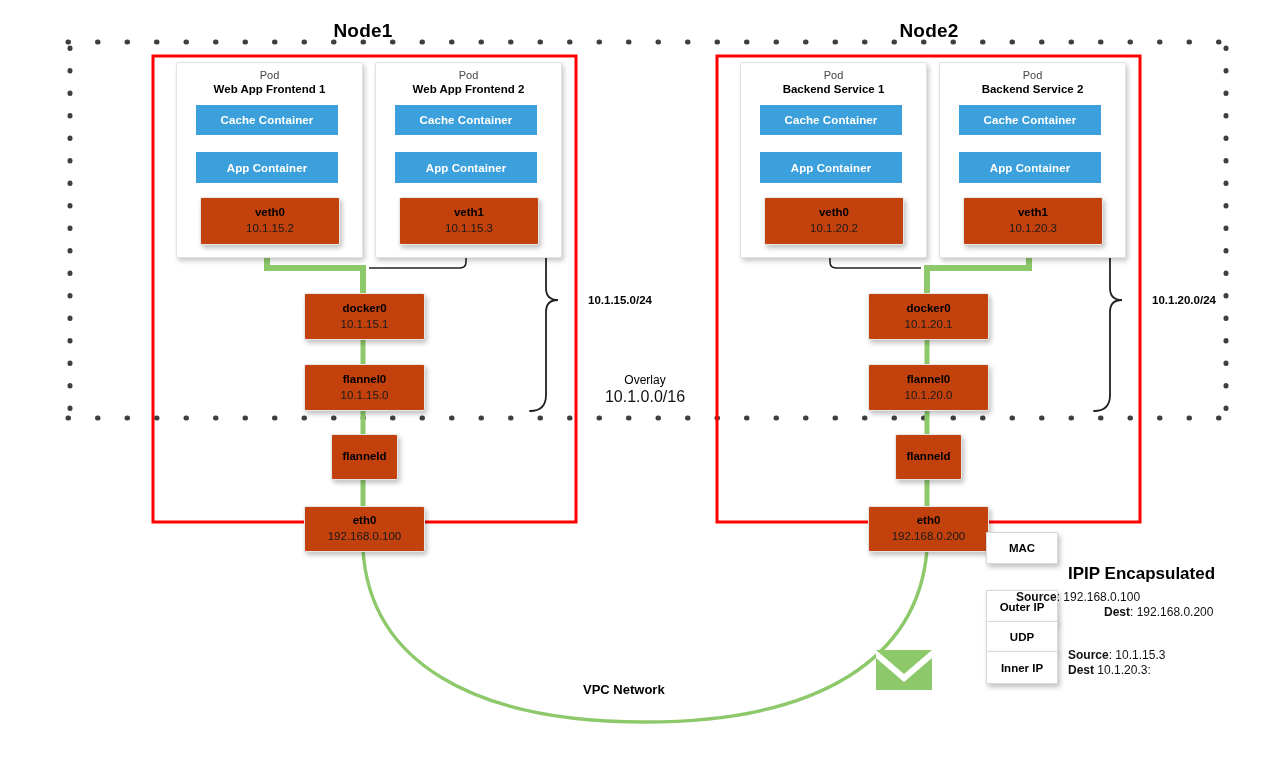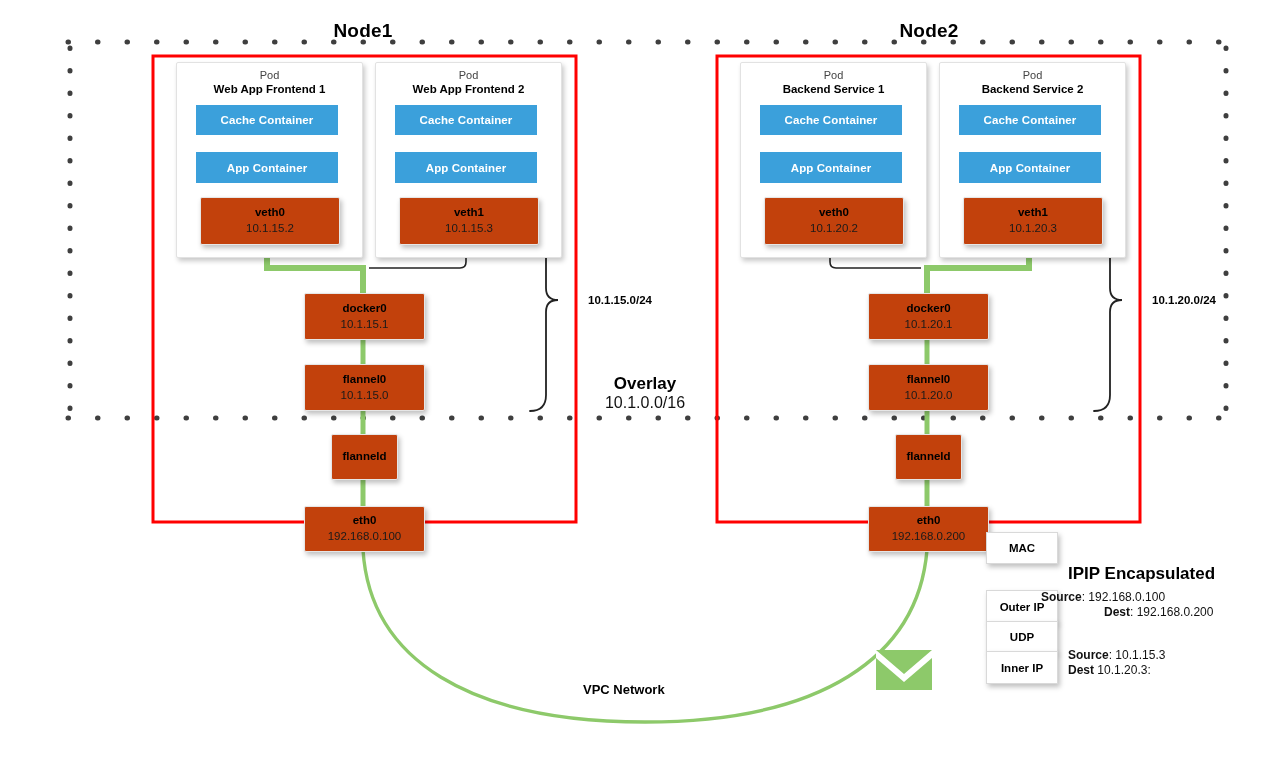--- a/index.html
+++ b/index.html
@@ -22,21 +22,21 @@
        display:flex;align-items:center;justify-content:center;letter-spacing:.1px;}
 
   .ifbox{position:absolute;background:#c2410c;border:1px solid #e6e6e6;border-radius:2px;
          box-shadow:2px 3px 5px rgba(0,0,0,.25);display:flex;flex-direction:column;
          align-items:center;justify-content:center;line-height:1.35;}
   .ifbox .t1{font-size:11.5px;font-weight:700;color:#000;}
   .ifbox .t2{font-size:11.5px;font-weight:400;color:#1a1a1a;}
 
   .cidr-label{position:absolute;font-size:11.5px;font-weight:700;color:#000;white-space:nowrap;}
   .overlay-label{position:absolute;text-align:center;white-space:nowrap;}
-  .overlay-label .l1{font-size:17px;font-weight:700;color:#000;line-height:1.15;}
+  .overlay-label .l1{font-size:12px;font-weight:400;color:#000;line-height:1.15;}
   .overlay-label .l2{font-size:16px;font-weight:400;color:#111;line-height:1.15;}
 
   .vpc-label{position:absolute;font-size:13px;font-weight:700;color:#000;white-space:nowrap;}
 
   .pkt{position:absolute;background:#fff;border:1px solid #d9d9d9;
        box-shadow:2px 3px 5px rgba(0,0,0,.25);display:flex;align-items:center;
        justify-content:center;font-size:11.5px;font-weight:700;color:#000;}
   .ipip-title{position:absolute;font-size:17px;font-weight:700;color:#000;white-space:nowrap;}
   .ipip-line{position:absolute;font-size:12px;color:#111;white-space:nowrap;line-height:1.45;}
   .ipip-line b{font-weight:700;}
@@ -200,21 +200,21 @@
 
   <div class="vpc-label" style="left:583px;top:682px;">VPC Network</div>
 
   <div class="pkt" style="left:986px;top:532px;width:70px;height:30px;">MAC</div>
   <div class="pkt" style="left:986px;top:590px;width:70px;height:31px;">Outer IP</div>
   <div class="pkt" style="left:986px;top:621px;width:70px;height:30px;">UDP</div>
   <div class="pkt" style="left:986px;top:651px;width:70px;height:31px;">Inner IP</div>
 
   <div class="ipip-title" style="left:1068px;top:564px;">IPIP Encapsulated</div>
 
-  <div class="ipip-line" style="left:1041px;top:589px;">
+  <div class="ipip-line" style="left:1016px;top:589px;">
     <b>Source</b><span>: 192.168.0.100</span>
   </div>
   <div class="ipip-line" style="left:1068px;top:604px;margin-left:36px;">
     <b>Dest</b><span>: 192.168.0.200</span>
   </div>
 
   <div class="ipip-line" style="left:1068px;top:647px;">
     <b>Source</b><span>: 10.1.15.3</span>
   </div>
   <div class="ipip-line" style="left:1068px;top:662px;">

